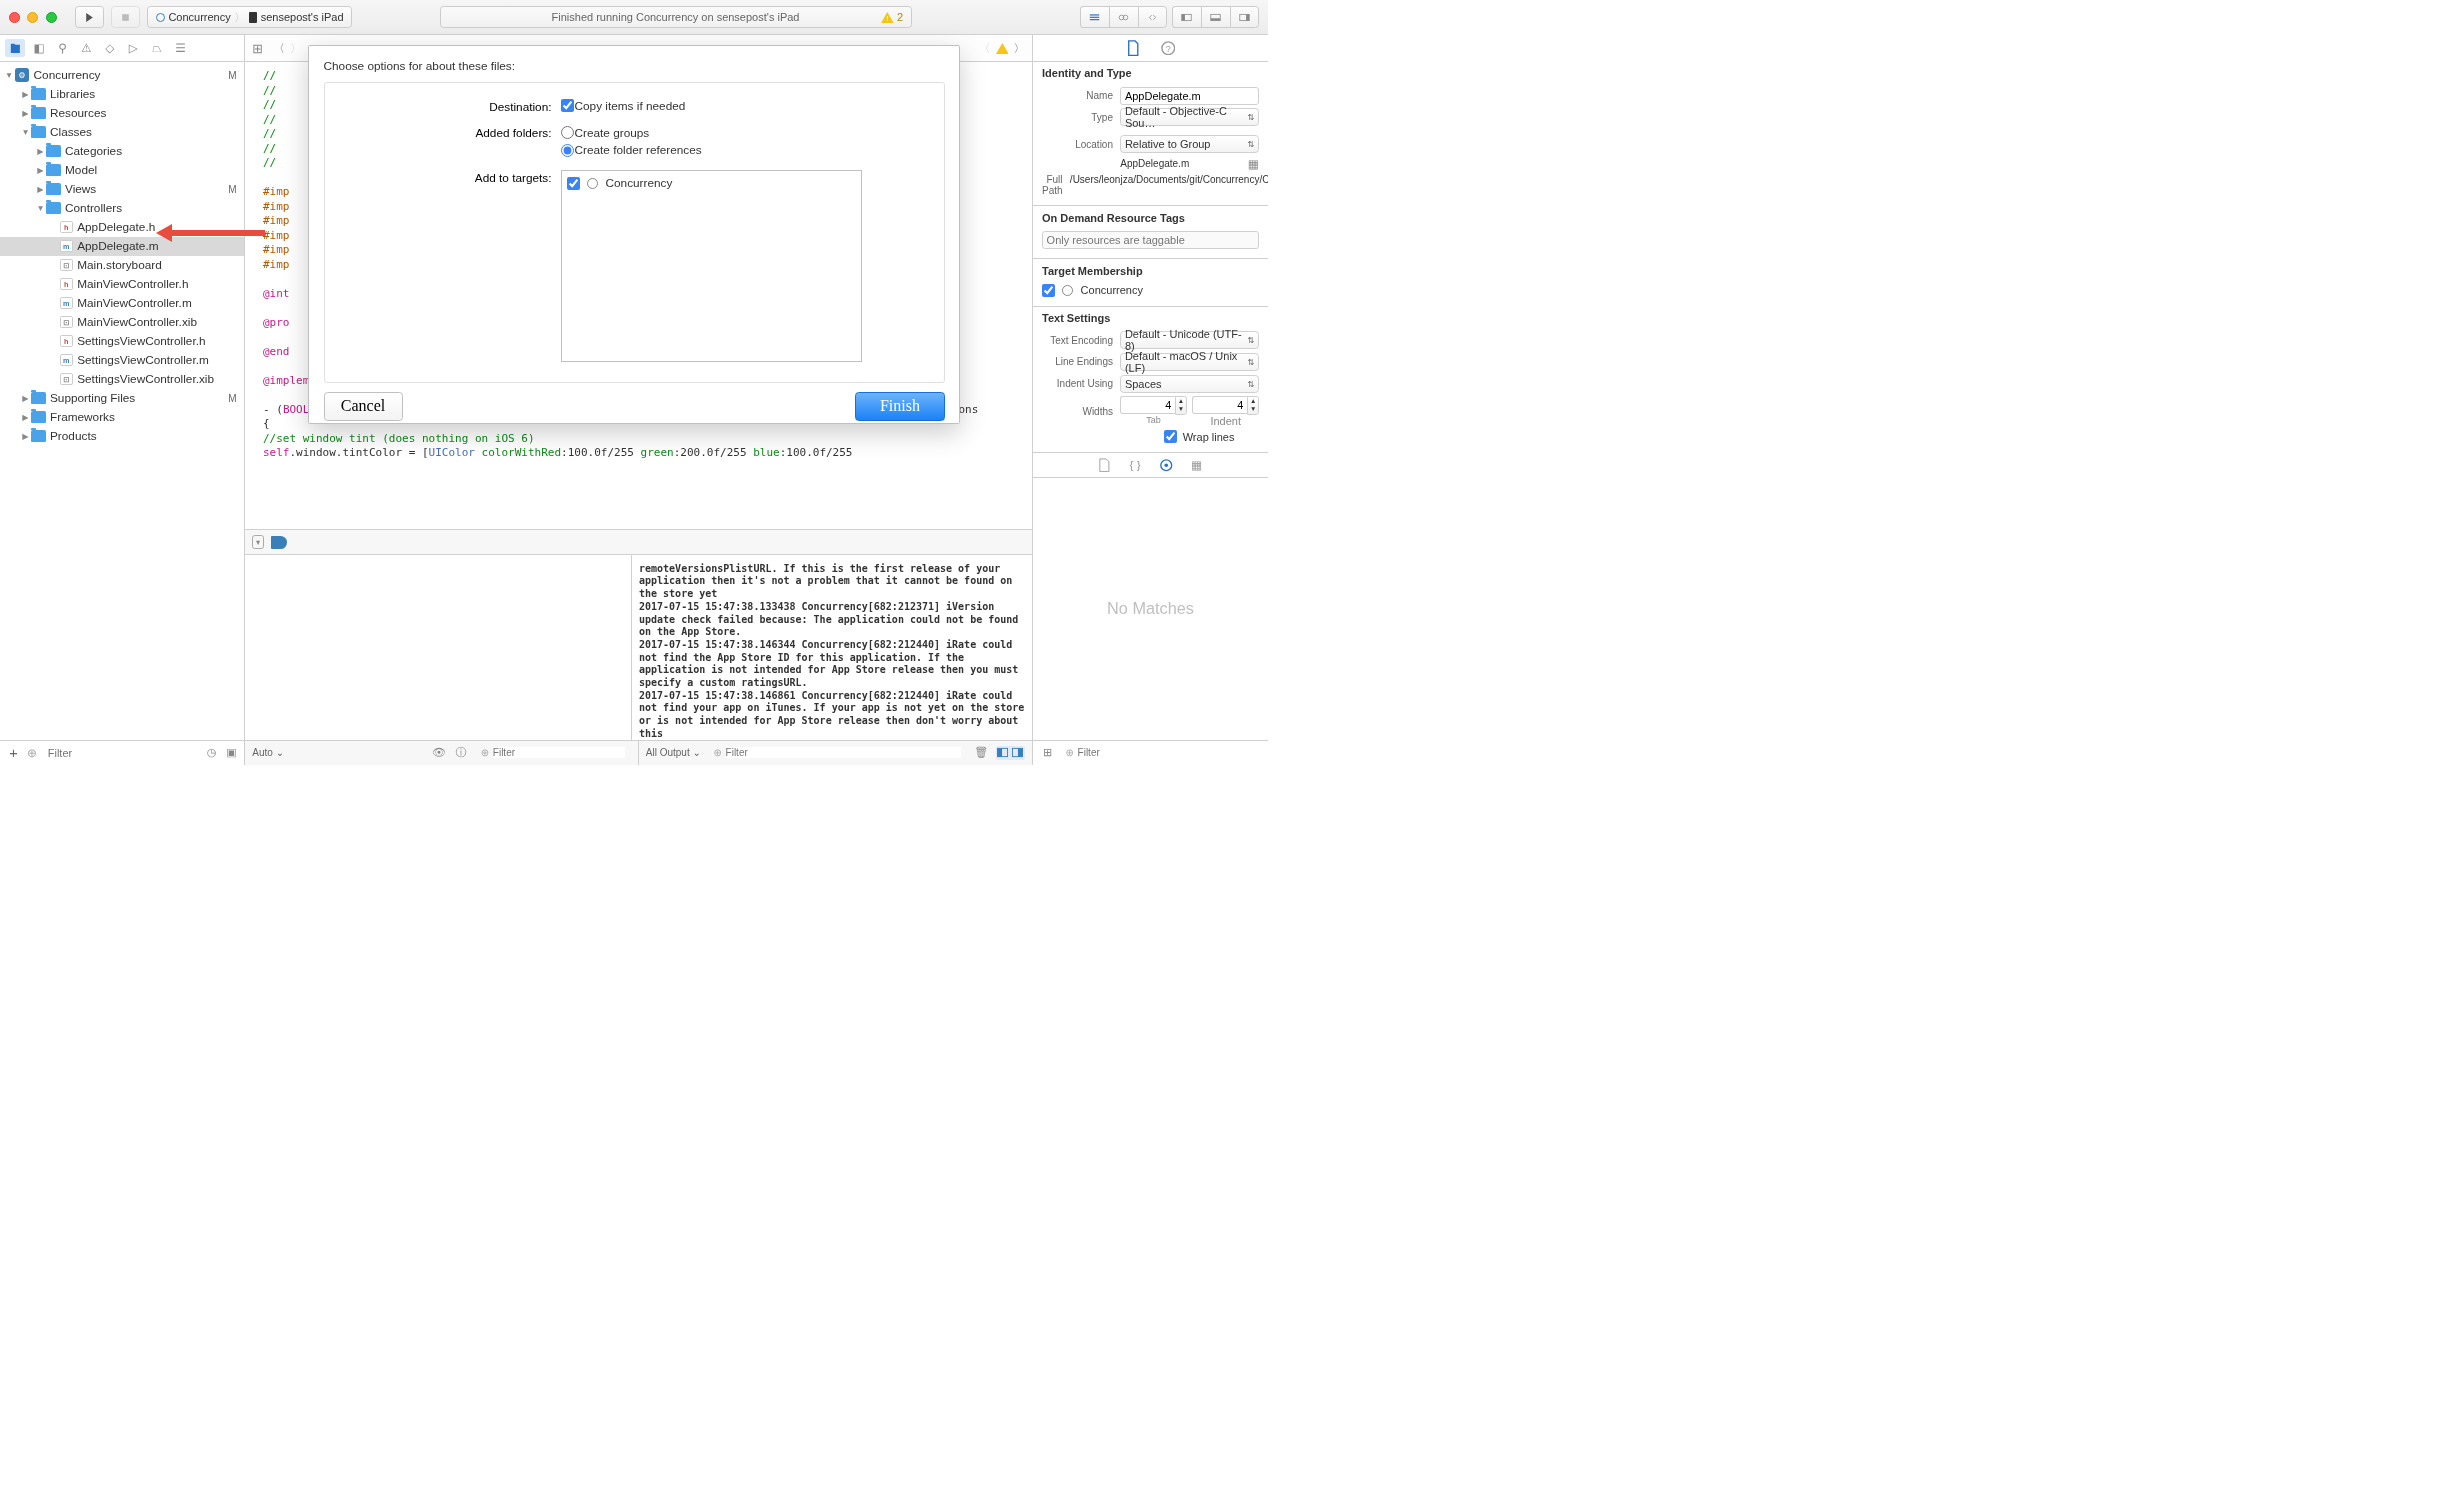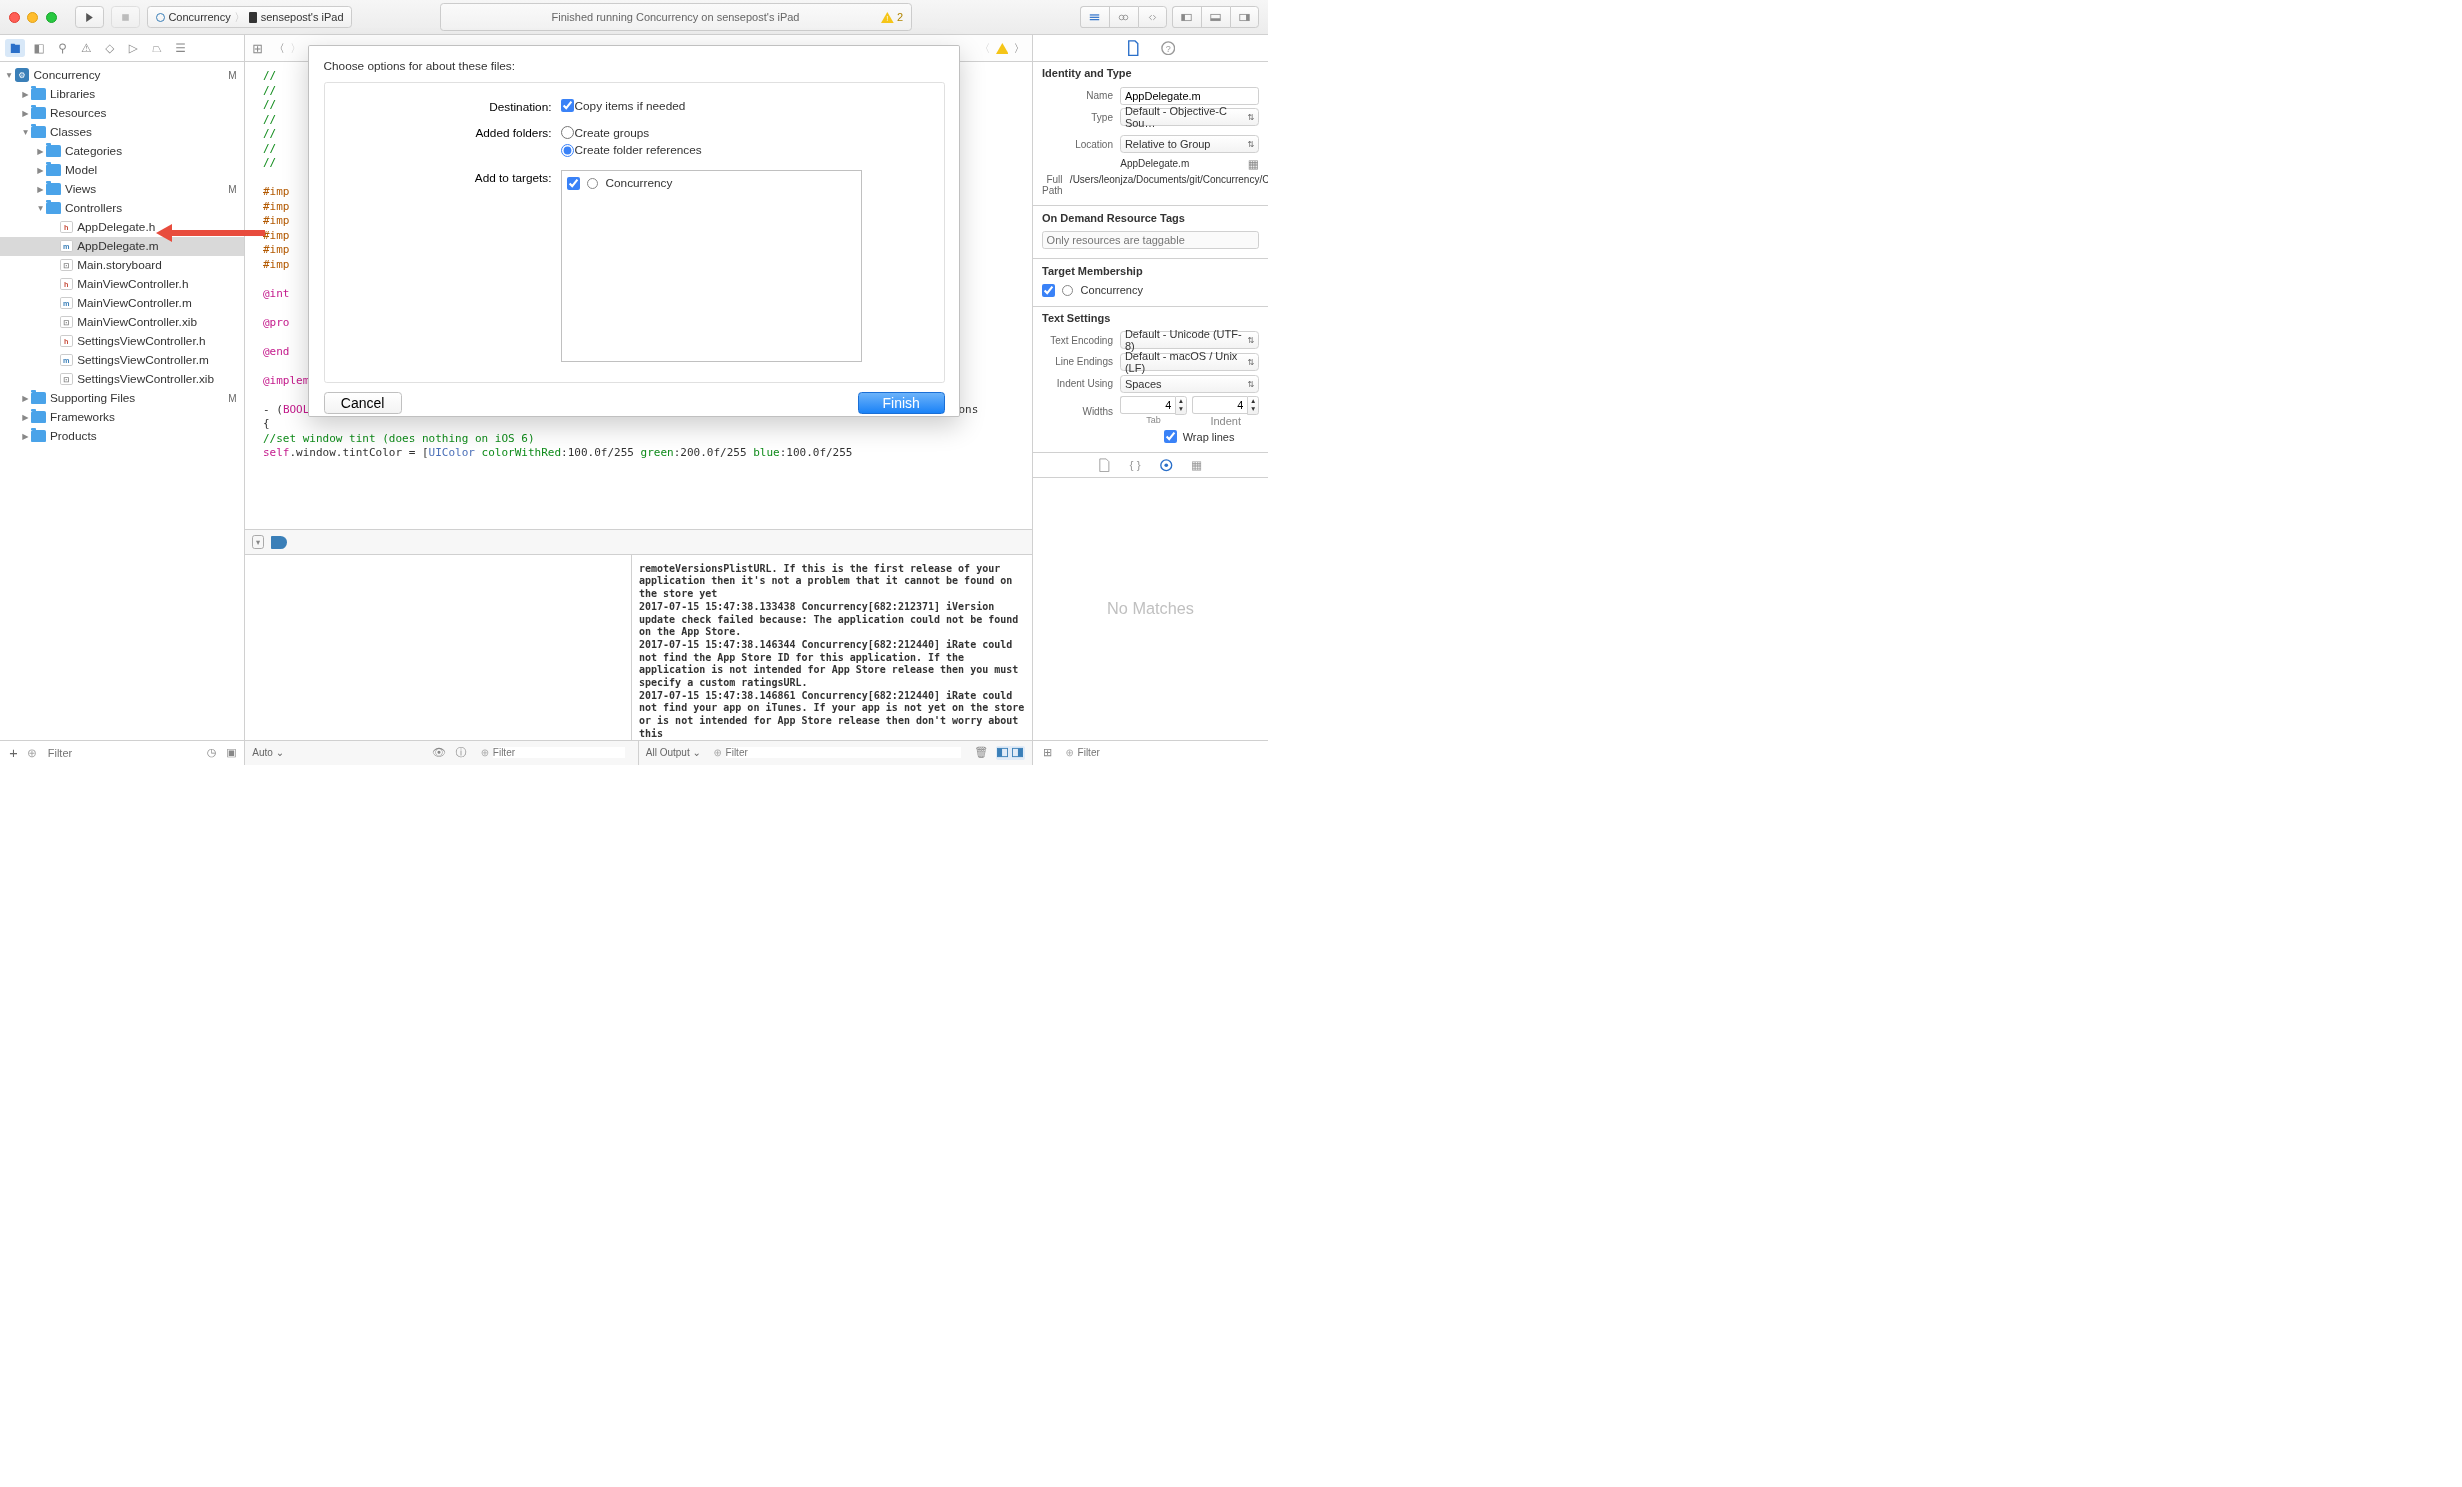--- a/index.html
+++ b/index.html
@@ -6,21 +6,21 @@
 body { font-family: -apple-system, "Helvetica Neue", Arial, sans-serif; font-size: 11.8px; color: #333; background: #fff; overflow: hidden; width: 1268px; height: 765px; position: relative; }
 .titlebar { height: 35px; background: linear-gradient(#f6f6f6,#ececec); border-bottom: 0.9px solid #d0d0d0; display: flex; align-items: center; padding: 0 9px; gap: 7.3px; }
 .traffic { display: flex; gap: 7.3px; margin-right: 11px; }
 .tl { width: 11px; height: 11px; border-radius: 50%; }
 .tl-r { background: #ff5f57; border: 0.5px solid #e33e32; }
 .tl-y { background: #ffbd2e; border: 0.5px solid #e1a116; }
 .tl-g { background: #28c840; border: 0.5px solid #17a62b; }
 .tb-btn { width: 29px; height: 22px; background: linear-gradient(#fdfdfd,#f0f0f0); border: 0.9px solid #ccc; border-radius: 3.6px; display: inline-flex; align-items: center; justify-content: center; color: #555; font-size: 11px; }
 .tb-btn svg { width: 11px; height: 11px; }
 .scheme { height: 22px; background: linear-gradient(#fdfdfd,#f0f0f0); border: 0.9px solid #ccc; border-radius: 3.6px; display: inline-flex; align-items: center; padding: 0 7.3px; gap: 3.6px; font-size: 11px; }
-.status-lcd { flex: 1; max-width: 472px; height: 28px; background: linear-gradient(#fafafa,#f1f1f1); border: 0.9px solid #ccc; border-radius: 3.6px; display: flex; align-items: center; justify-content: center; font-size: 11px; color: #666; position: relative; margin: 0 auto; }
+.status-lcd { flex: 1; max-width: 472px; height: 22px; background: linear-gradient(#fafafa,#f1f1f1); border: 0.9px solid #ccc; border-radius: 3.6px; display: flex; align-items: center; justify-content: center; font-size: 11px; color: #666; position: relative; margin: 0 auto; }
 .lcd-warn { position: absolute; right: 7.3px; display: flex; align-items: center; gap: 3.6px; color: #b08400; }
 .tb-right { margin-left: auto; display: flex; gap: 5.4px; }
 .seg { display: inline-flex; }
 .seg .tb-btn { border-radius: 0; border-right-width: 0; }
 .seg .tb-btn:first-child { border-top-left-radius: 3.6px; border-bottom-left-radius: 3.6px; }
 .seg .tb-btn:last-child { border-top-right-radius: 3.6px; border-bottom-right-radius: 3.6px; border-right-width: 0.9px; }
 
 .main { display: flex; height: calc(100% - 35px); }
 .navigator { width: 245px; border-right: 0.9px solid #d0d0d0; display: flex; flex-direction: column; background: #fff; }
 .nav-tabs { height: 27px; border-bottom: 0.9px solid #d0d0d0; display: flex; align-items: center; padding: 0 5.4px; gap: 3.6px; }
@@ -58,21 +58,21 @@
 .arrow-head { position: absolute; top: 0; left: -14.5px; width: 0; height: 0; border-top: 9px solid transparent; border-bottom: 9px solid transparent; border-right: 16.3px solid #e84c3d; }
 
 .dialog { position: absolute; top: 45px; left: 50%; transform: translateX(-50%); width: 652px; background: #fff; border: 0.9px solid #c0c0c0; border-radius: 1.8px; box-shadow: 0 9px 27px rgba(0,0,0,0.2); z-index: 10; }
 .dialog-row { display: flex; margin-bottom: 9px; align-items: flex-start; }
 .dialog-label { width: 225px; text-align: right; padding-right: 9px; font-size: 11.8px; color: #000; padding-top: 0.9px; }
 .dialog-ctrl { flex: 1; font-size: 11.8px; }
 .dialog-ctrl label { display: flex; align-items: center; gap: 1px; margin-bottom: 3.6px; }
 .targets-box { width: 301px; height: 192px; border: 0.9px solid #c0c0c0; background: #fff; padding: 5.4px; }
 .targets-box label { display: flex; align-items: center; gap: 7.3px; }
 .dialog-footer { display: flex; padding: 9px 14.5px 1.8px; }
-.btn { height: 22px; padding: 0 16.3px; border-radius: 3.6px; border: 0.9px solid #c0c0c0; background: linear-gradient(#fff,#f3f3f3); font-size: 14px; }
+.btn { height: 29px; padding: 0 16.3px; border-radius: 3.6px; border: 0.9px solid #c0c0c0; background: linear-gradient(#fff,#f3f3f3); font-size: 16px; font-family: Liberation Serif, serif; }
 .btn-primary { background: linear-gradient(#6cb3fa,#1a82f7); color: #fff; border-color: #1a6fd6; margin-left: auto; padding: 0 23.6px; }
 
 .debug-area { height: 236px; border-top: 0.9px solid #d0d0d0; display: flex; flex-direction: column; }
 .debug-bar { height: 25.4px; border-bottom: 0.9px solid #d0d0d0; display: flex; align-items: center; padding: 0 7.3px; gap: 7.3px; background: #f7f7f7; }
 .debug-bar .tag { width: 16.3px; height: 12.7px; background: #3a7fb8; border-radius: 0.9px 6.4px 6.4px 0.9px; }
 .debug-content { flex: 1; display: flex; overflow: hidden; }
 .vars-pane { flex: 1; border-right: 0.9px solid #d0d0d0; }
 .console-pane { flex: 1; overflow: auto; font-family: Menlo, monospace; font-size: 10px; line-height: 12.7px; padding: 7.3px; white-space: pre-wrap; word-break: break-word; font-weight: bold; }
 .debug-footer { height: 25.4px; border-top: 0.9px solid #d0d0d0; display: flex; align-items: flex-end; background: #f7f7f7; }
 .df-left { width: 50%; display: flex; align-items: center; padding: 0 7.3px; gap: 7.3px; border-right: 0.9px solid #d0d0d0; height: 100%; }

